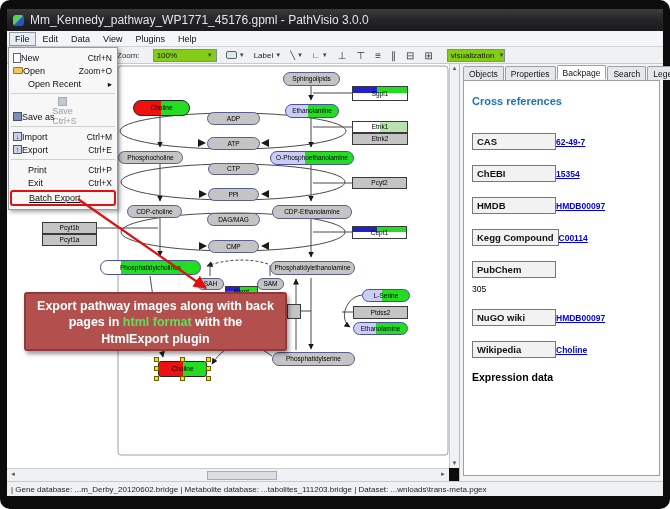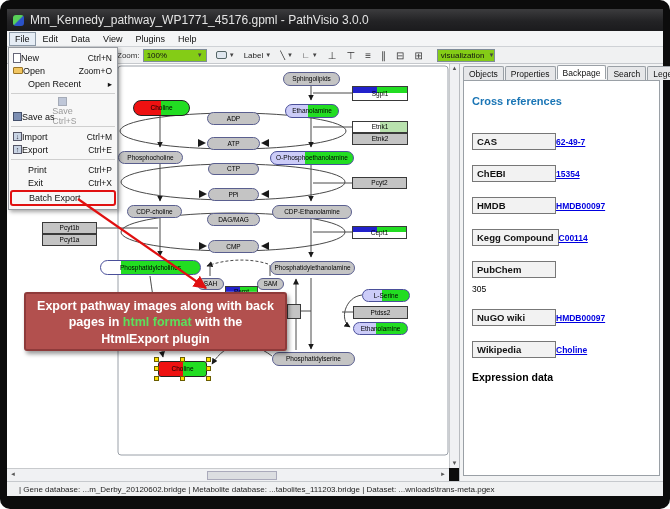--- a/index.html
+++ b/index.html
@@ -15,21 +15,21 @@
 
   
   .menubar{position:absolute;left:7px;top:31px;width:656px;height:16px;z-index:20;
     background:#f4f5f6;border-bottom:1px solid #cfd2d6;display:flex;align-items:center;padding-left:2px;}
   .mb-item{font-size:9px;color:#111;padding:2px 6px;margin-right:1px;}
   .mb-item.pressed{border:1px solid #8d9aa8;background:#e6edf5;padding:1px 5px;}
 
   
   .toolbar{position:absolute;left:7px;top:47px;width:656px;height:17px;z-index:20;
     background:#f0f1f2;border-bottom:1px solid #c6c9cd;display:flex;align-items:center;padding-left:110px;}
-  .tb-label{font-size:8px;color:#333;margin-right:3px;text-align:right;}
+  .tb-label{font-size:8px;color:#333;margin-right:13px;text-align:right;}
   .combo{height:13px;background:#84cc16;border:1px solid #7f8c9a;display:flex;align-items:center;font-size:8px;color:#111;padding:0 3px;position:relative;}
   .combo .caret{margin-left:auto;font-size:6px;color:#444;padding-left:4px;}
   .zoom-combo{width:64px;}
   .vis-combo{width:58px;margin-left:14px;}
   .tb-btn{display:flex;align-items:center;margin-left:9px;font-size:8px;color:#222;}
   .tb-btn .caret{font-size:6px;color:#444;margin-left:2px;}
   .gene-glyph{display:inline-block;width:11px;height:8px;border:1px solid #566;background:#dfe6ee;border-radius:2px;}
   .tb-ico{font-size:10px;color:#333;margin-left:10px;}
 
   
@@ -65,28 +65,28 @@
   .sb-content{position:absolute;left:3px;top:16px;width:197px;height:396px;background:#fff;border:1px solid #9aa0a6;padding:14px 8px 0 8px;overflow:hidden;}
   .xref-heading{font-size:11px;font-weight:bold;color:var(--heading-blue);margin-bottom:24px;}
   .xref{margin-bottom:13px;}
   .xref-h{display:inline-block;min-width:84px;border:1px solid #777;background:#f2f2f2;font-size:9.5px;font-weight:bold;color:#111;padding:2px 4px;}
   .xref-v{margin-top:6px;font-size:8.5px;color:#000;}
   .xref-v.link{display:inline-block;color:var(--link-blue);font-weight:bold;text-decoration:underline;}
   .xref-footer{font-size:10.5px;font-weight:bold;color:#000;margin-top:12px;}
 
   
   .statusbar{position:absolute;left:7px;top:481px;width:656px;height:15px;background:#f0f1f2;border-top:1px solid #c6c9cd;z-index:20;display:flex;align-items:center;}
-  .status-text{font-size:8px;color:#222;padding-left:12px;white-space:nowrap;}
+  .status-text{font-size:8px;color:#222;padding-left:4px;white-space:nowrap;}
 
   
   .filemenu{position:absolute;left:8px;top:47px;width:110px;z-index:50;background:#f7f7f7;border:1px solid #979ba1;box-shadow:2px 2px 4px rgba(0,0,0,.35);padding:3px 0;}
   .fm-item{display:flex;align-items:center;height:13px;font-size:9px;color:#111;padding:0 5px 0 4px;position:relative;}
   .fm-item.disabled{color:#9a9a9a;flex-direction:column;}
   .fm-item.disabled .fm-icon{opacity:.45;}
-  .fm-item.highlighted{border:2px solid var(--accent-red);border-radius:3px;height:16px;margin:1px 1px 0 1px;padding-left:2px;}
+  .fm-item.highlighted{border:2px solid var(--accent-red);border-radius:3px;height:16px;margin:1px 1px 0 1px;padding-left:2px;text-decoration:underline;}
   .fm-icon{display:inline-flex;width:15px;flex:none;justify-content:center;align-items:center;}
   .fm-label{flex:1;white-space:nowrap;}
   .fm-shortcut{font-size:8.5px;color:inherit;margin-left:4px;}
   .fm-sep{height:1px;background:#cfcfcf;margin:3px 2px;}
   .ic-new-file{width:8px;height:10px;background:#fff;border:1px solid #667;}
   .ic-open-folder{width:10px;height:7px;background:#f2c661;border:1px solid #9a7426;border-radius:1px;}
   .ic-save-disk{width:9px;height:9px;background:#7d8fb3;border:1px solid #44506b;}
   .ic-import{width:9px;height:9px;background:#c9d4e4;border:1px solid #556;font-size:7px;line-height:8px;text-align:center;color:#223;}
   .ic-import::after{content:"↓";}
   .ic-export{width:9px;height:9px;background:#c9d4e4;border:1px solid #556;font-size:7px;line-height:8px;text-align:center;color:#223;}

